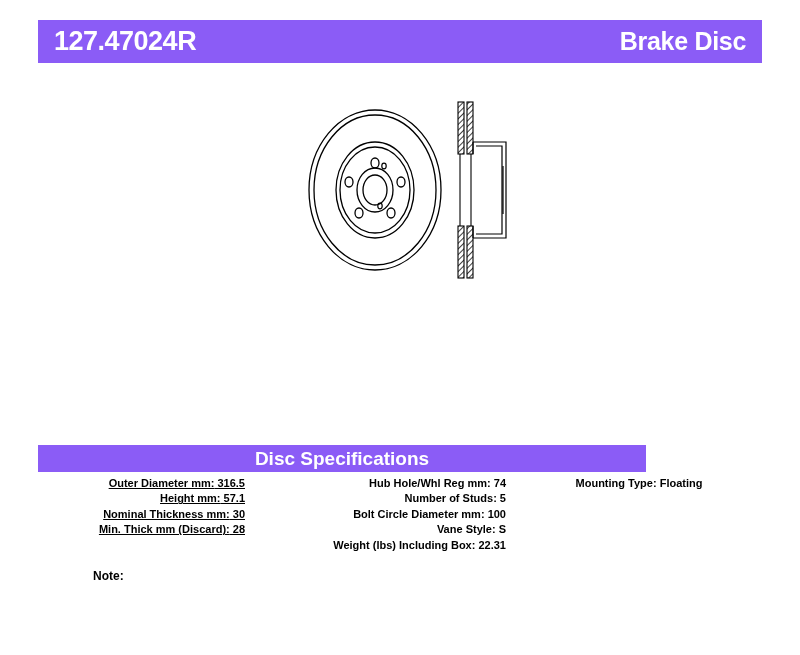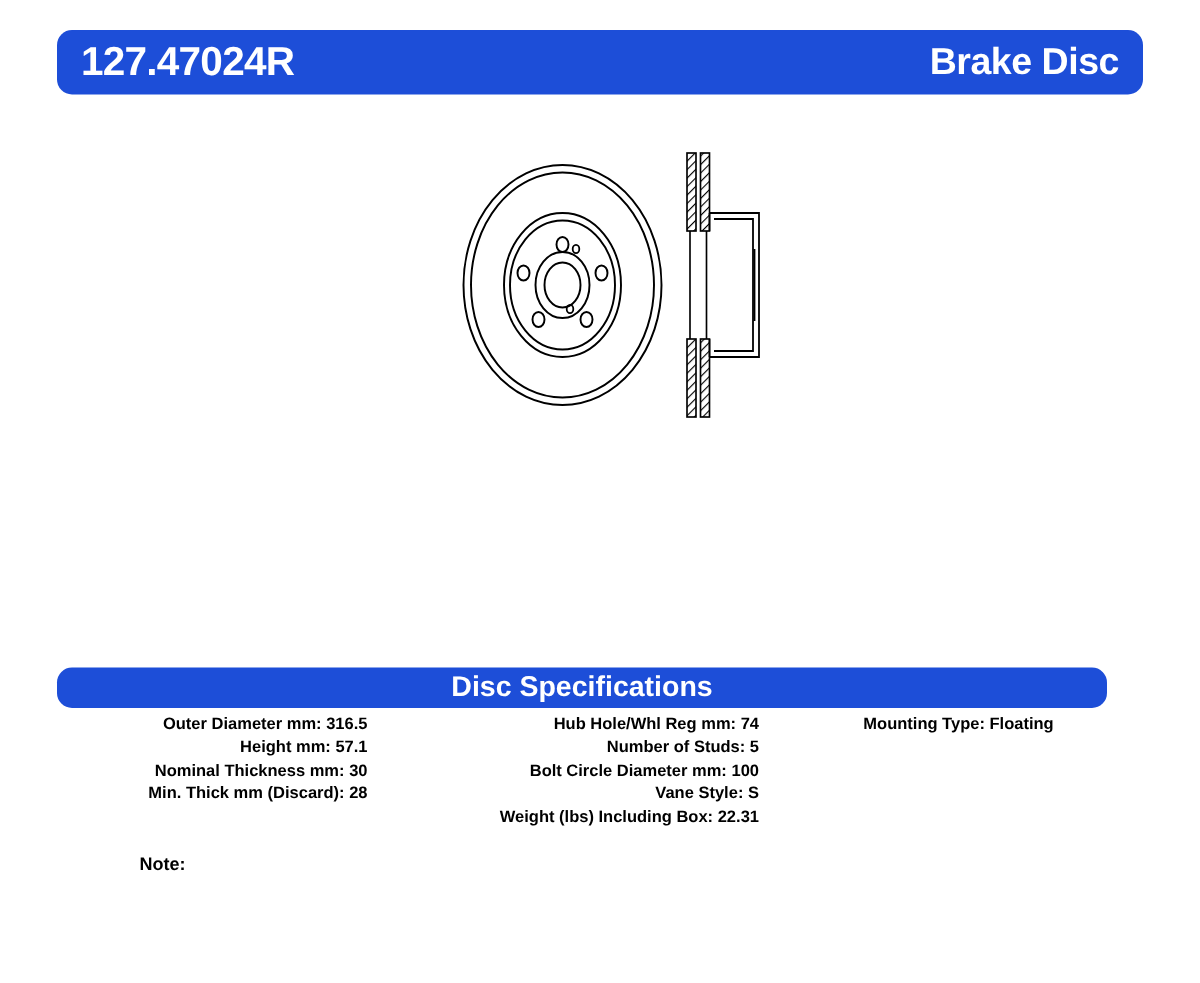--- a/index.html
+++ b/index.html
@@ -13,26 +13,25 @@
     height: 655px;
     position: relative;
     font-family: "Liberation Sans", sans-serif;
     color: #000000;
     overflow: hidden;
   }
 
   
   .bar {
     position: absolute;
-    background: #1d4ed8;
+    background: #8b5cf6;
     color: #ffffff;
     display: flex;
     align-items: center;
     box-sizing: border-box;
-    border-radius: 10px;
   }
   #header-bar {
     left: 38px;
     top: 20px;
     width: 724px;
     height: 43px;
     padding: 0 16px;
     justify-content: space-between;
   }
   #header-part-number {
@@ -45,21 +44,21 @@
     font-size: 25px;
     font-weight: bold;
     letter-spacing: -0.3px;
     line-height: 1;
     margin-left: 39px;
   }
 
   #specs-bar {
     left: 38px;
     top: 445px;
-    width: 700px;
+    width: 608px;
     height: 27px;
     justify-content: center;
   }
   #specs-bar-title {
     font-size: 19px;
     font-weight: bold;
     line-height: 1;
   }
 
   
@@ -79,21 +78,21 @@
     top: 476px;
     width: 724px;
     height: 105px;
     font-size: 11px;
     font-weight: bold;
   }
   .spec-col {
     position: absolute;
     top: 0;
   }
-  #spec-col-left  { left: 0px;   width: 207px; text-align: right; }
+  #spec-col-left  { left: 0px;   width: 207px; text-align: right; text-decoration: underline; }
   #spec-col-mid   { left: 215px; width: 253px; text-align: right; }
   #spec-col-right { left: 478px; width: 246px; text-align: center; }
 
   .spec-row {
     line-height: 15.4px;
     white-space: nowrap;
   }
   .spec-label { font-weight: bold; }
   .spec-value { font-weight: bold; }
 

